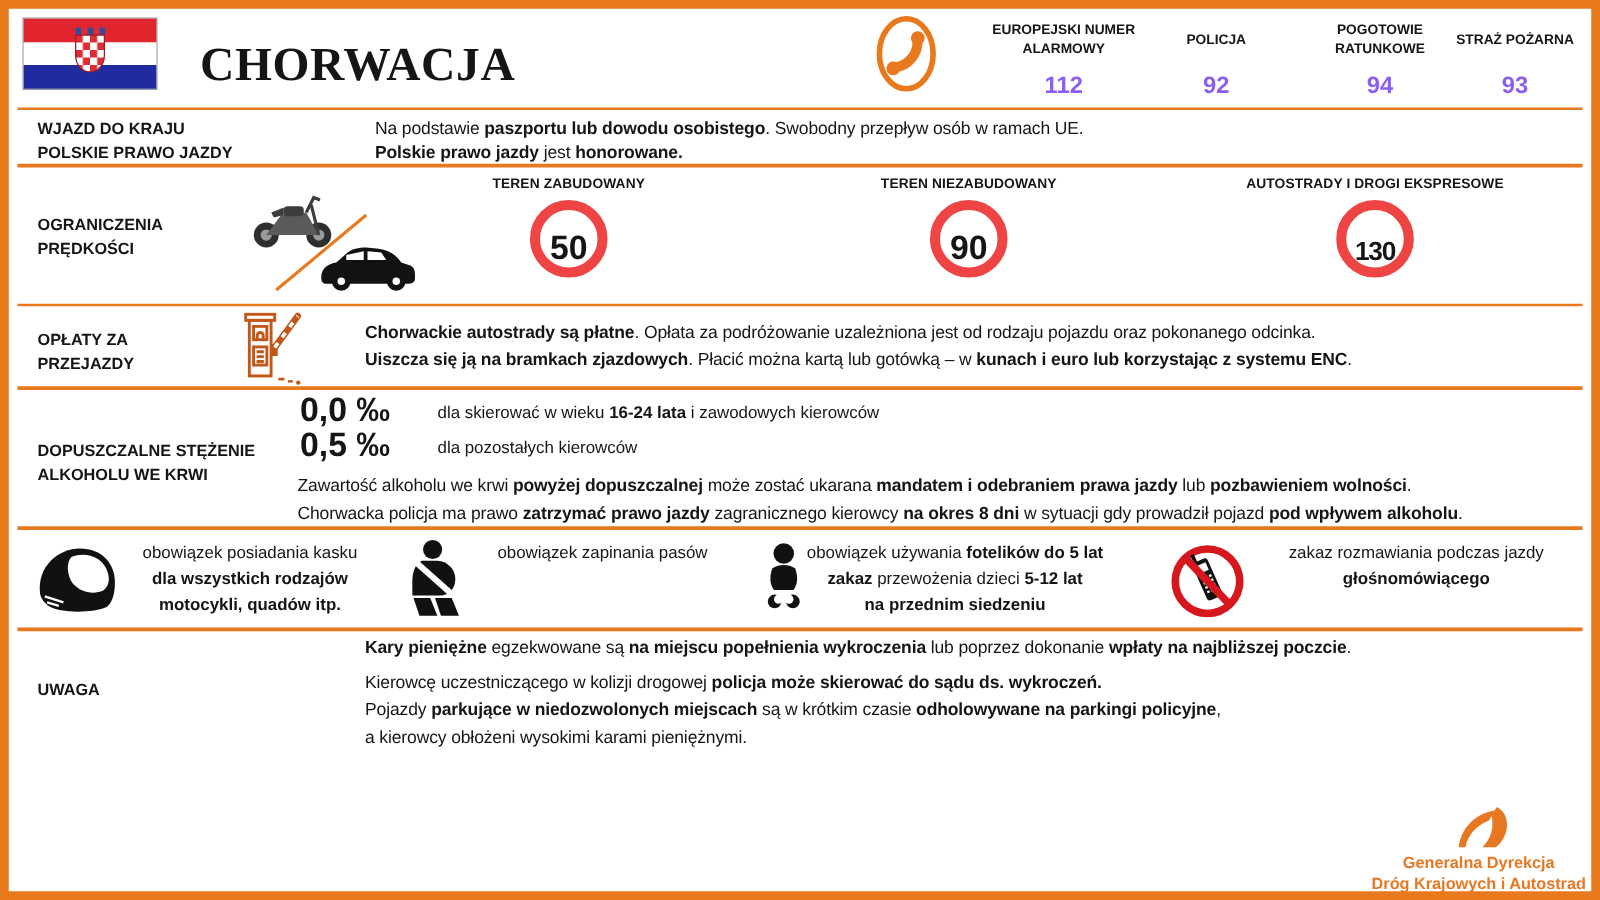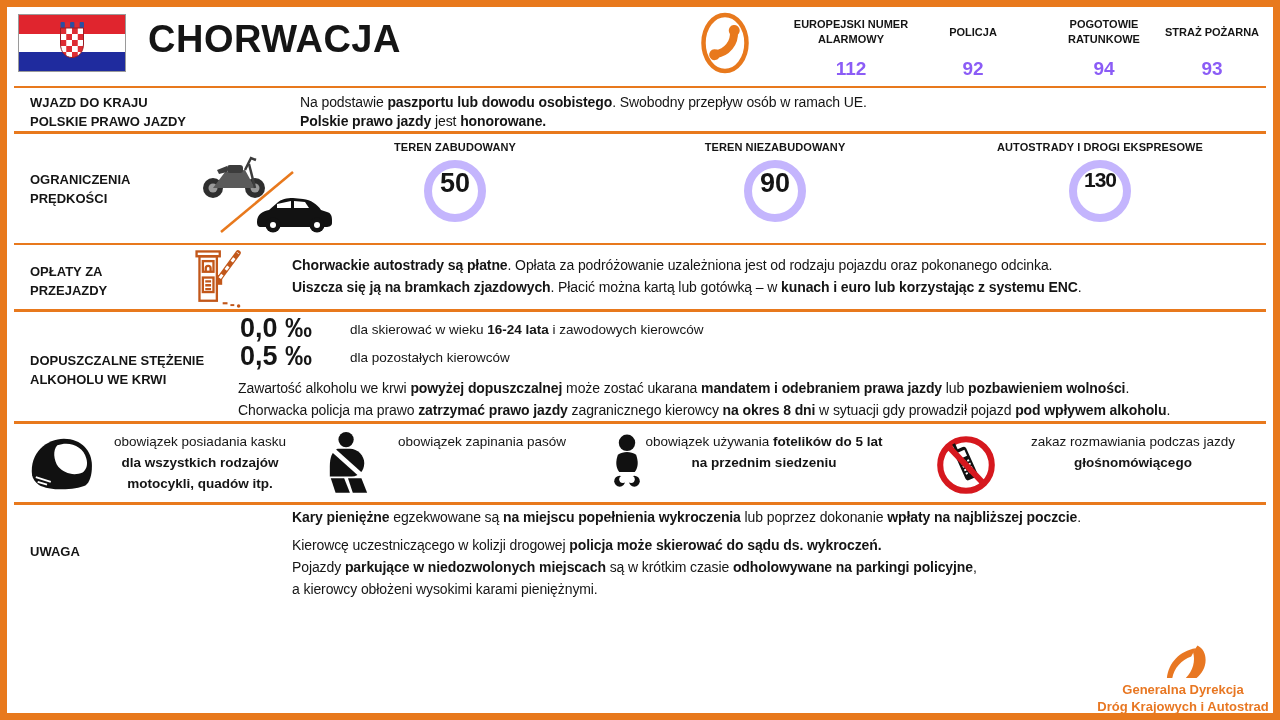--- a/index.html
+++ b/index.html
@@ -5,34 +5,34 @@
   html,body{margin:0;padding:0;background:#fff;}
   .page{position:relative;width:1280px;height:720px;background:#fff;overflow:hidden;
         font-family:"Liberation Sans",sans-serif;color:#151515;}
   .page *{box-sizing:border-box;}
   .frame{position:absolute;inset:0;border:7px solid #E8791D;pointer-events:none;z-index:50;}
   .hr{position:absolute;left:14px;width:1252px;background:#E8791D;}
   
   .flag{position:absolute;left:18px;top:14px;width:108px;height:58px;border:1px solid #9a9a9a;}
   .flag .stripe{height:33.33%;}
   .flag .crest{position:absolute;left:50%;top:6px;transform:translateX(-50%);}
-  .title{position:absolute;left:148px;top:18px;margin:0;font-size:38px;font-weight:800;letter-spacing:.5px;}
+  .title{position:absolute;left:148px;top:18px;margin:12px;font-size:38px;font-weight:800;letter-spacing:.5px;font-family:Liberation Serif, serif;}
   .econtact{position:absolute;top:12px;text-align:center;}
   .elabel{height:40px;display:flex;align-items:center;justify-content:center;
           font-size:11px;font-weight:700;line-height:1.35;white-space:pre-line;}
   .enumber{font-size:19px;font-weight:700;color:#8b5cf6;margin-top:6px;}
   
   .slabel{position:absolute;font-weight:700;font-size:13px;line-height:19px;white-space:pre-line;}
   .tline{position:absolute;font-size:14px;line-height:19px;white-space:nowrap;letter-spacing:-.1px;}
   .tline b,.rline b{font-weight:700;margin-top:20px;}
   
   .zone{position:absolute;top:141px;text-align:center;}
   .zname{font-size:11px;font-weight:700;letter-spacing:.1px;}
-  .sign{width:46px;height:46px;border-radius:50%;border:8px solid #c4b5fd;background:#fff;
-        display:flex;align-items:flex-start;justify-content:center;font-weight:700;font-size:27px;
+  .sign{width:46px;height:46px;border-radius:50%;border:8px solid #ef4444;background:#fff;
+        display:flex;align-items:flex-end;justify-content:center;font-weight:700;font-size:27px;
         margin:7px auto 0;box-sizing:content-box;}
   .sign.three{font-size:21px;letter-spacing:-1px;}
   
   .aval{position:absolute;font-weight:700;font-size:27px;line-height:30px;white-space:nowrap;}
   .adesc{position:absolute;font-size:13.5px;white-space:nowrap;}
   
   .rtext{position:absolute;text-align:center;}
   .rline{font-size:13.5px;line-height:21px;white-space:nowrap;}
   
   .org{position:absolute;text-align:center;color:#E87722;font-weight:700;font-size:13px;line-height:17px;}
@@ -236,20 +236,21 @@
         <circle cx="23" cy="10" r="9" fill="#111"></circle>
         <path d="M13 23 C10.5 30 10.5 37 14.5 42 L31.5 42 C35.5 37 35.5 30 33 23 C27 19 19 19 13 23 Z" fill="#111"></path>
         <circle cx="15" cy="52" r="6" fill="#111"></circle>
           <circle cx="18.5" cy="50" r="4" fill="#fff"></circle>
         <circle cx="31" cy="52" r="6" fill="#111"></circle>
           <circle cx="27.5" cy="50" r="4" fill="#fff"></circle>
       </svg>
     </span>
     <div class="rtext" style="left:642px;top:431px;width:244px">
       <div class="rline"><span>obowiązek używania </span><b>fotelików do 5 lat</b></div>
+      <div class="rline"><b>zakaz</b><span> przewożenia dzieci </span><b>5-12 lat</b></div>
       <div class="rline"><b>na przednim siedzeniu</b></div>
     </div>
 
     <span class="icon" style="left:936px;top:435px">
       <svg width="60" height="60" viewBox="0 0 64 64">
         <circle cx="32" cy="32" r="27.5" fill="#fff" stroke="#D6181E" stroke-width="6.5"></circle>
         <g transform="rotate(-24 32 32)">
           <rect x="25.5" y="13" width="14" height="35" rx="3" fill="#111"></rect>
           <rect x="27.5" y="6" width="3.2" height="9" fill="#111"></rect>
           <rect x="28" y="16.5" width="9" height="7" fill="#fff"></rect>

